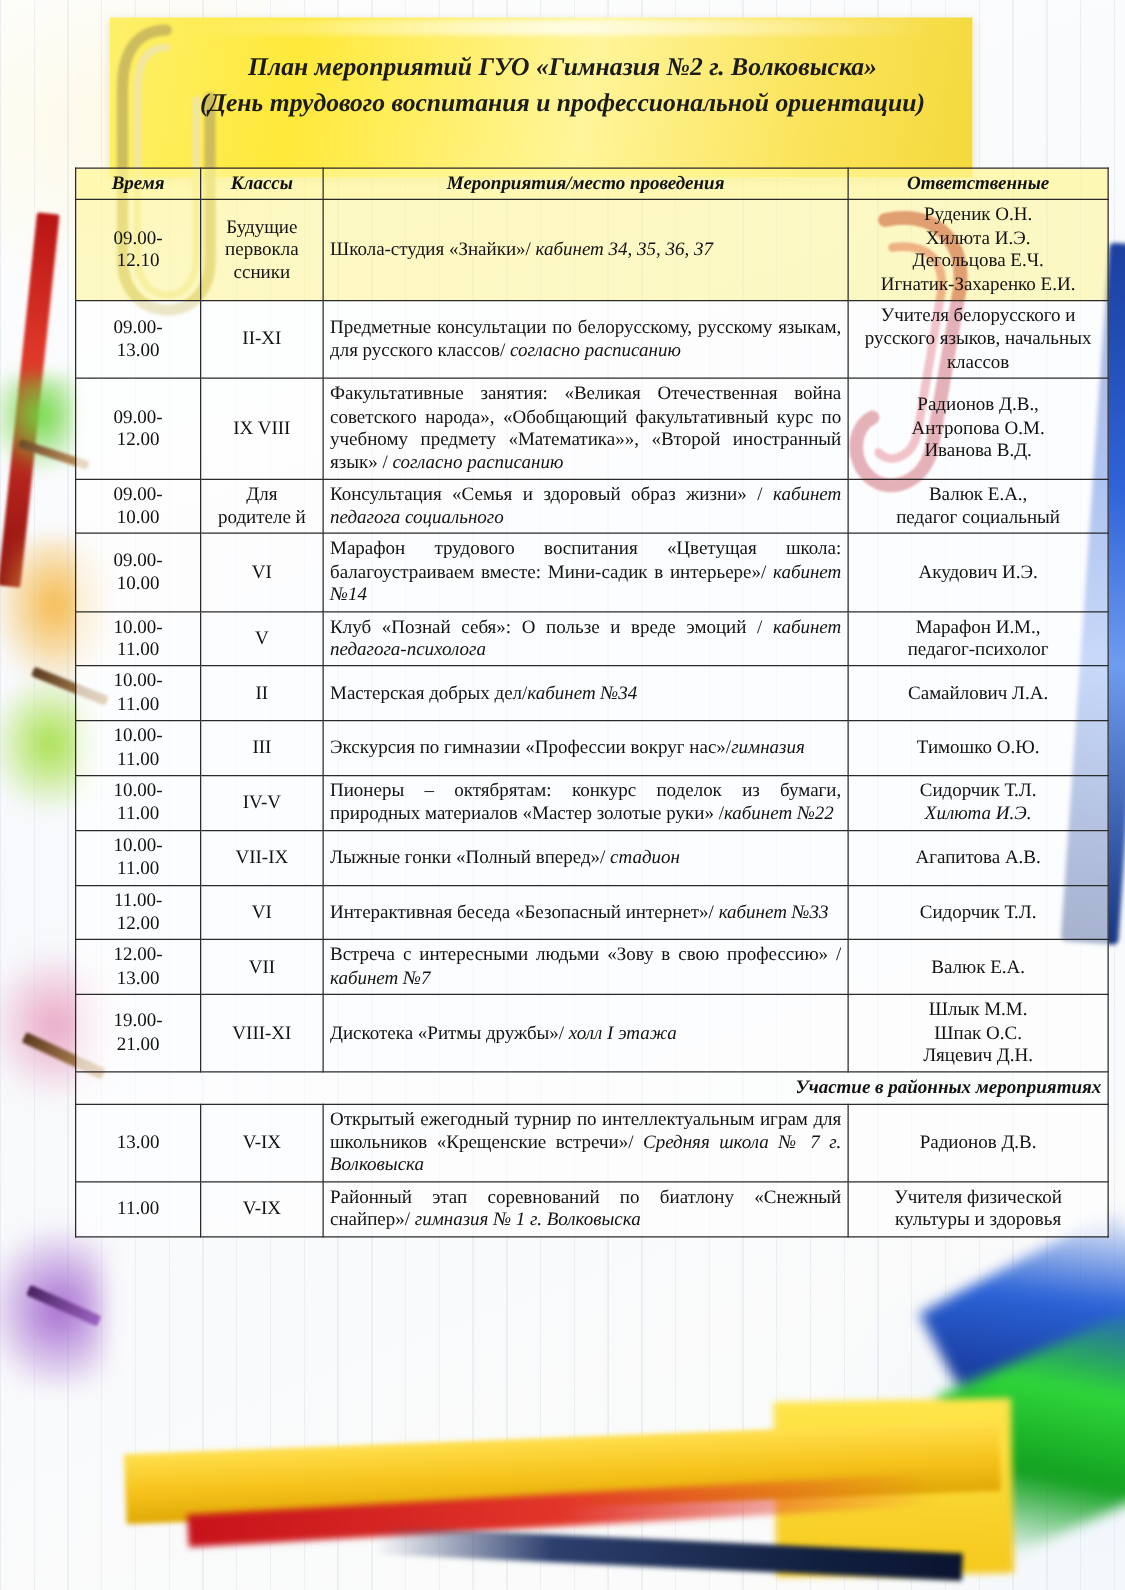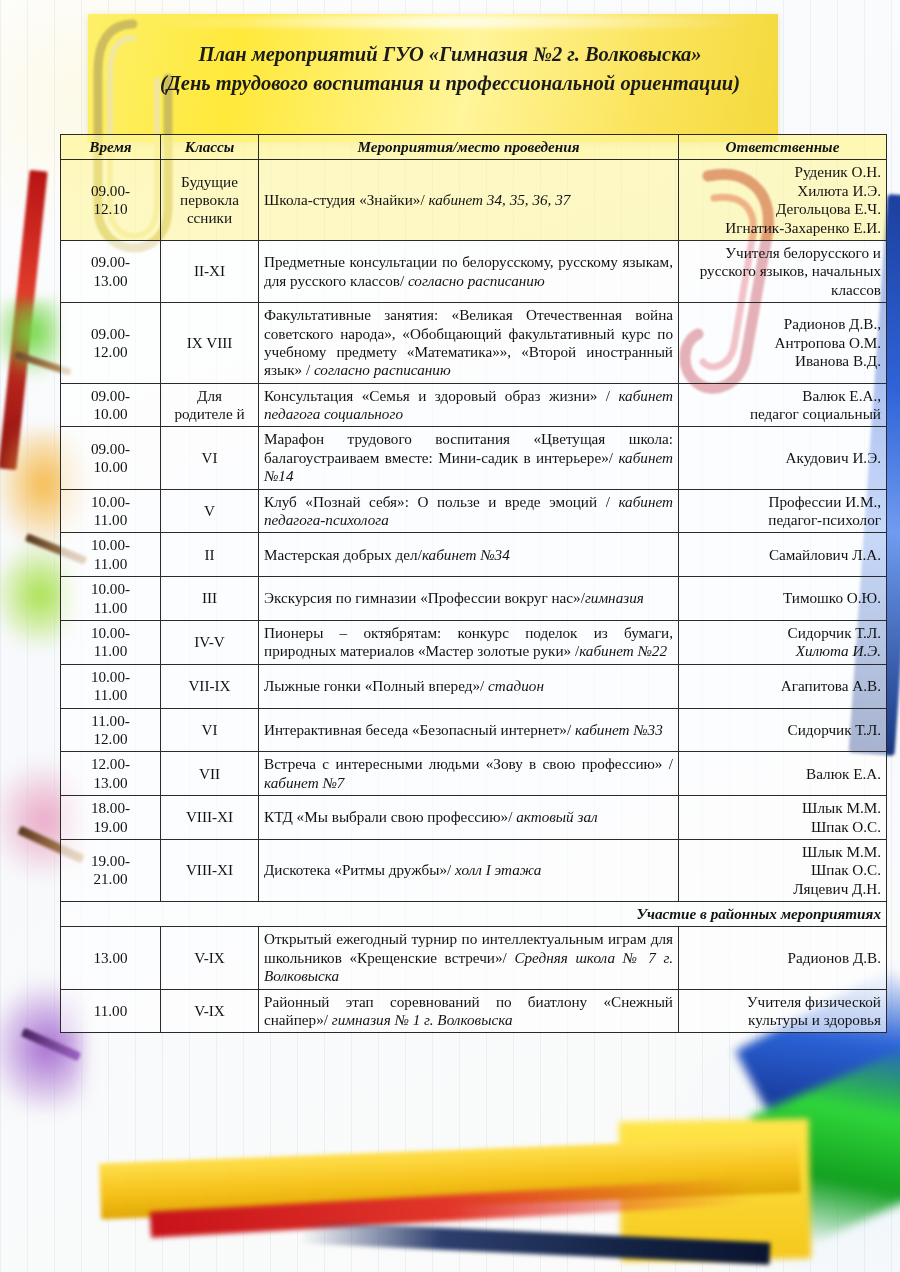--- a/index.html
+++ b/index.html
@@ -164,21 +164,21 @@
     font-weight: bold; font-style: italic;
     font-size: 16.5px;
     text-align: center;
     background: rgba(255,246,150,0.70);
     padding: 6px 4px;
     margin-left: 16px;
   }
 
   td.time, td.cls { text-align: center; }
   td.ev  { text-align: justify; text-align-last: left; hyphens: none; margin-left: 48px; }
-  td.resp{ text-align: right; }
+  td.resp{ text-align: center; }
 
   
   tr.onyellow td { background: rgba(255,246,150,0.55); }
 
   td.section {
     text-align: right;
     font-weight: bold; font-style: italic;
     font-size: 16.5px;
     padding: 7px 4px;
     background: rgba(255,255,255,0.55);
@@ -315,21 +315,21 @@
           </td>
         </tr>
         <tr>
           <td class="time plain">
             <div>10.00-</div>
             <div>11.00</div>
           </td>
           <td class="cls plain">V</td>
           <td class="ev plain"><span>Клуб «Познай себя»:  О пользе и вреде эмоций / </span><span class="it">кабинет педагога-психолога</span></td>
           <td class="resp plain">
-            <div>Профессии И.М.,</div>
+            <div>Марафон И.М.,</div>
             <div>педагог-психолог</div>
           </td>
         </tr>
         <tr>
           <td class="time plain">
             <div>10.00-</div>
             <div>11.00</div>
           </td>
           <td class="cls plain">II</td>
           <td class="ev plain"><span>Мастерская добрых дел/</span><span class="it">кабинет №34</span></td>
@@ -384,32 +384,20 @@
         </tr>
         <tr>
           <td class="time plain">
             <div>12.00-</div>
             <div>13.00</div>
           </td>
           <td class="cls plain">VII</td>
           <td class="ev plain"><span>Встреча с интересными людьми «Зову в свою профессию» / </span><span class="it">кабинет №7</span></td>
           <td class="resp plain">
             <div>Валюк Е.А.</div>
-          </td>
-        </tr>
-        <tr>
-          <td class="time plain">
-            <div>18.00-</div>
-            <div>19.00</div>
-          </td>
-          <td class="cls plain">VIII-XI</td>
-          <td class="ev plain"><span>КТД «Мы выбрали свою профессию»/ </span><span class="it">актовый зал</span></td>
-          <td class="resp plain">
-            <div>Шлык М.М.</div>
-            <div>Шпак О.С.</div>
           </td>
         </tr>
         <tr>
           <td class="time plain">
             <div>19.00-</div>
             <div>21.00</div>
           </td>
           <td class="cls plain">VIII-XI</td>
           <td class="ev plain"><span>Дискотека  «Ритмы дружбы»/ </span><span class="it">холл I этажа</span></td>
           <td class="resp plain">

